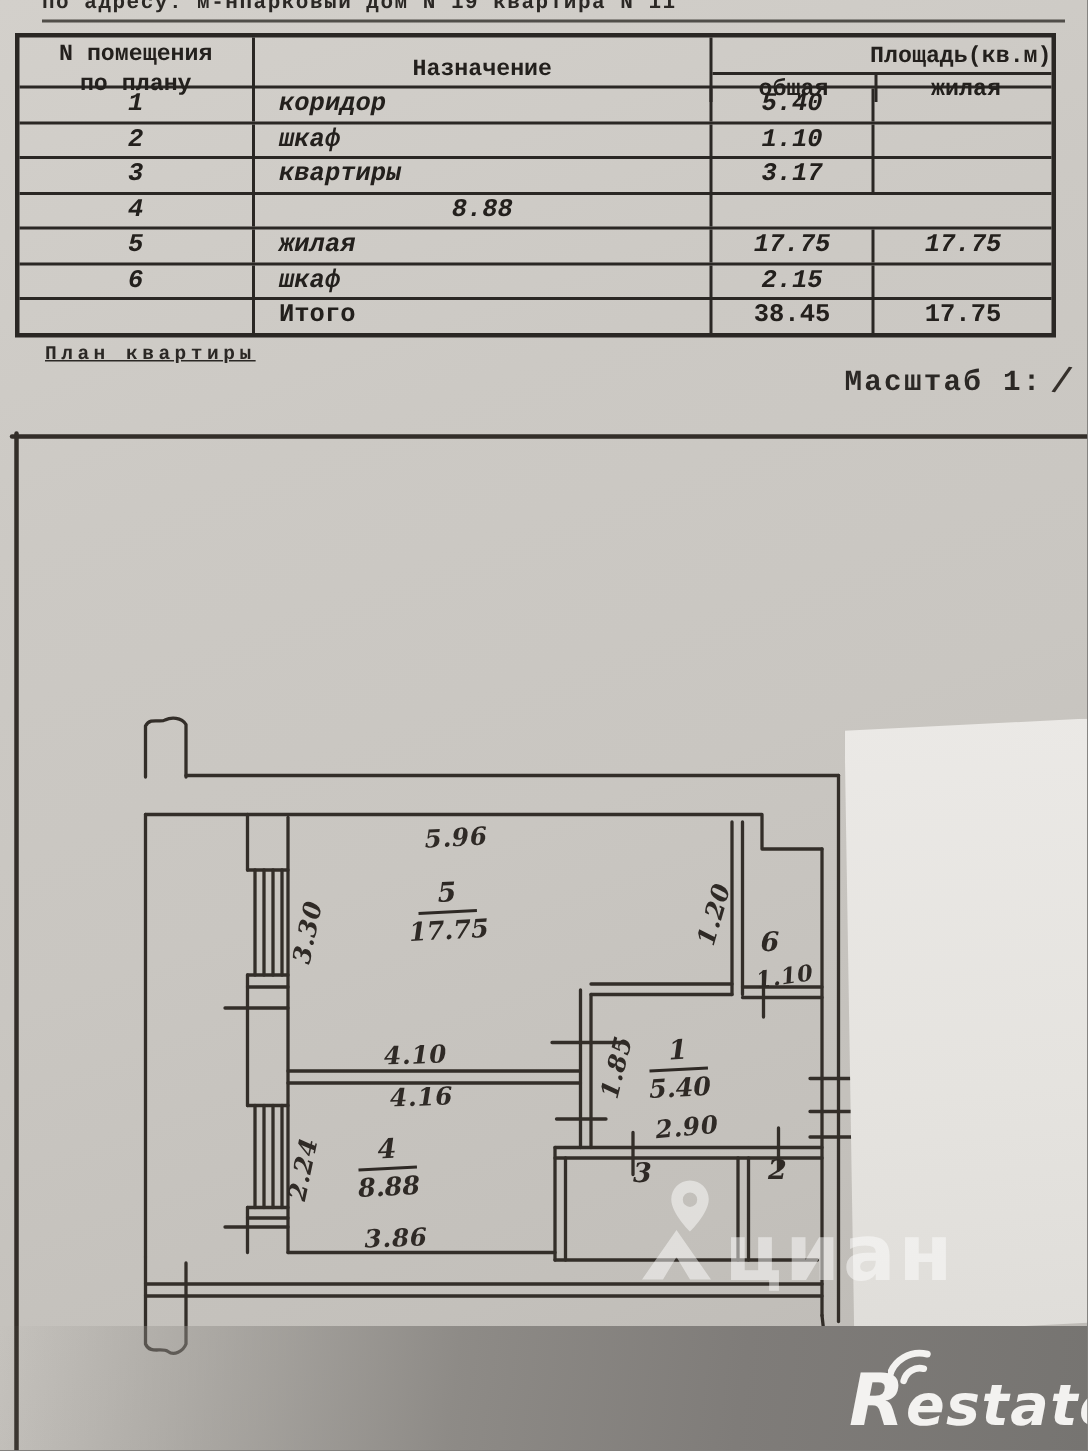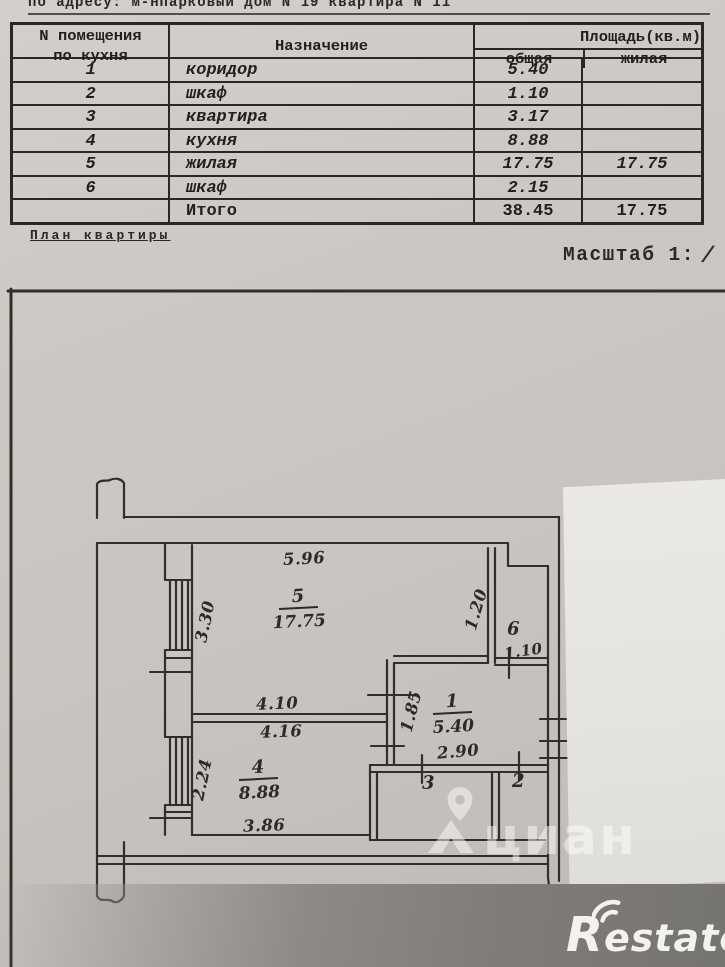--- a/index.html
+++ b/index.html
@@ -66,21 +66,21 @@
 
 <div class="page">
 
   <div class="address">по адресу: м-нПарковый дом N 19 квартира N 11</div>
   <div class="address-rule"></div>
 
   <div class="tbl">
     <div class="thead">
       <div class="hc">
         <span>N помещения</span>
-        <span>по  кухня</span>
+        <span>по  плану</span>
       </div>
       <div class="hc bL">Назначение</div>
       <div class="c34 bL">
         <div class="areahdr">
           <span>Площадь</span>
           <span>(кв.м)</span>
         </div>
         <div class="subrow">
           <div class="sub">общая</div>
           <div class="sub bL">жилая</div>
@@ -95,27 +95,26 @@
       <div class="cell cval bL"></div>
     </div>
     <div class="trow">
       <div class="cell cnum">2</div>
       <div class="cell cname bL">шкаф</div>
       <div class="cell cval bL">1.10</div>
       <div class="cell cval bL"></div>
     </div>
     <div class="trow">
       <div class="cell cnum">3</div>
-      <div class="cell cname bL">квартира</div>
+      <div class="cell cname bL">квартиры</div>
       <div class="cell cval bL">3.17</div>
       <div class="cell cval bL"></div>
     </div>
     <div class="trow">
       <div class="cell cnum">4</div>
-      <div class="cell cname bL">кухня</div>
       <div class="cell cval bL">8.88</div>
       <div class="cell cval bL"></div>
     </div>
     <div class="trow">
       <div class="cell cnum">5</div>
       <div class="cell cname bL">жилая</div>
       <div class="cell cval bL">17.75</div>
       <div class="cell cval bL">17.75</div>
     </div>
     <div class="trow">

